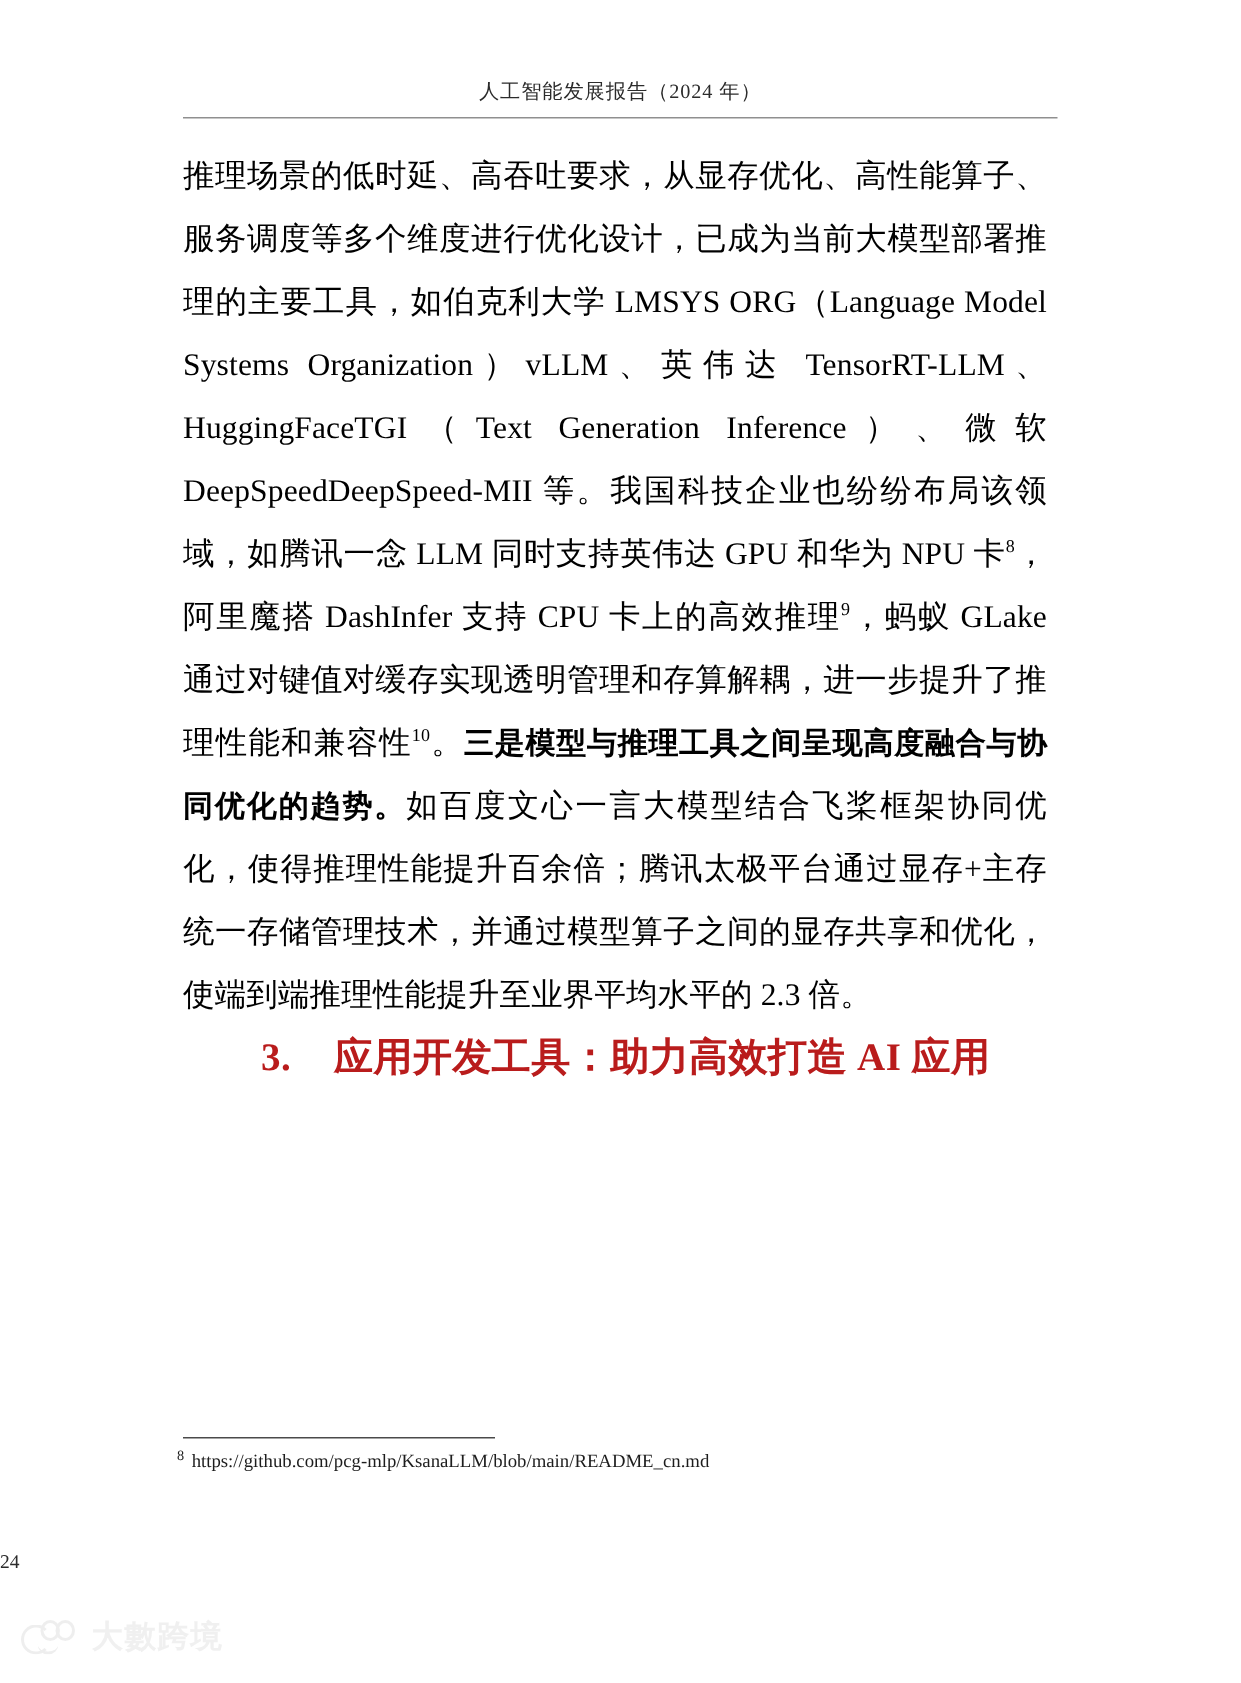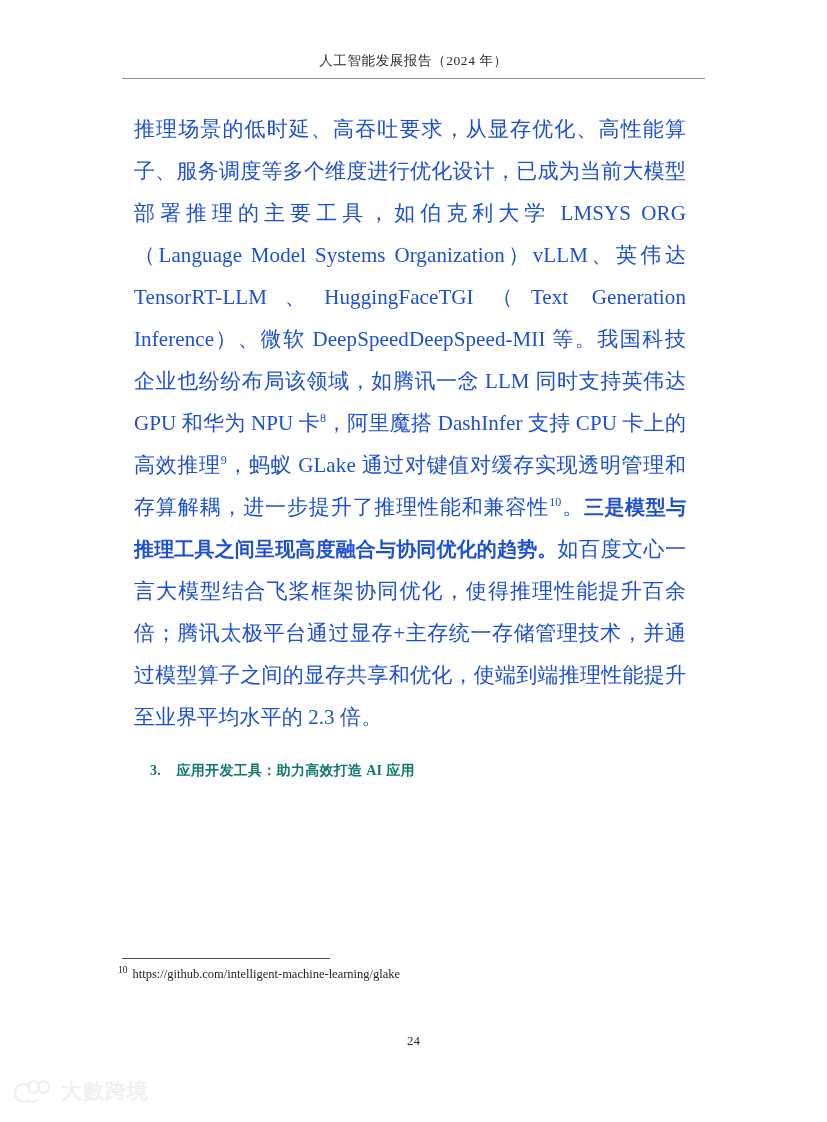--- a/index.html
+++ b/index.html
@@ -47,43 +47,43 @@
     position: absolute;
     left: 122px;
     top: 96px;
     width: 576px;
   }
   .para {
     font-size: 21px;
     line-height: 42px;
     text-align: justify;
     text-justify: inter-ideograph;
-    color: #1d4ed8;
-    margin: 12px;
+    color: #000000;
+    margin: 0;
     letter-spacing: 0.1px;
   }
   .para.indent { text-indent: 2em; }
   .para b, .para .bold {
     font-weight: bold;
     font-family: "DejaVu Sans", "Liberation Sans", sans-serif;
     font-size: 20px;
     letter-spacing: -0.2px;
   }
   sup.fn {
     font-size: 12px;
     vertical-align: super;
     line-height: 0;
     font-family: "Liberation Serif", "DejaVu Serif", serif;
   }
 
   
   .section-heading {
-    font-size: 14px;
+    font-size: 26px;
     line-height: 42px;
-    color: #0f766e;
+    color: #b91c1c;
     margin: 0;
     text-indent: 2em;
     letter-spacing: 0.3px;
   }
   .heading-num { margin-right: 1.1em; }
 
   
   .footnote-rule {
     position: absolute;
     left: 122px;
@@ -110,21 +110,21 @@
     line-height: 0;
     margin-right: 5px;
   }
 
   
   .page-number {
     position: absolute;
     left: 0;
     top: 1033px;
     width: 827px;
-    text-align: center;
+    text-align: left;
     font-size: 13px;
     color: #2b2b2b;
   }
 
   
   .watermark {
     position: absolute;
     left: 14px;
     top: 1078px;
     display: flex;
@@ -183,21 +183,21 @@
     <p class="para"><span>推理场景的低时延、高吞吐要求，从显存优化、高性能算子、服务调度等多个维度进行优化设计，已成为当前大模型部署推理的主要工具，如伯克利大学 LMSYS ORG（Language Model Systems Organization）vLLM、英伟达 TensorRT-LLM、HuggingFaceTGI（Text Generation Inference）、微软 DeepSpeedDeepSpeed-MII 等。我国科技企业也纷纷布局该领域，如腾讯一念 LLM 同时支持英伟达 GPU 和华为 NPU 卡</span><sup class="fn">8</sup><span>，阿里魔搭 DashInfer 支持 CPU 卡上的高效推理</span><sup class="fn">9</sup><span>，蚂蚁 GLake 通过对键值对缓存实现透明管理和存算解耦，进一步提升了推理性能和兼容性</span><sup class="fn">10</sup><span>。</span><span class="bold">三是模型与推理工具之间呈现高度融合与协同优化的趋势。</span><span>如百度文心一言大模型结合飞桨框架协同优化，使得推理性能提升百余倍；腾讯太极平台通过显存+主存统一存储管理技术，并通过模型算子之间的显存共享和优化，使端到端推理性能提升至业界平均水平的 2.3 倍。</span></p>
 
     <h2 class="section-heading"><span class="heading-num">3.</span><span>应用开发工具：助力高效打造 AI 应用</span></h2>
 
 
   </div>
 
   <div class="footnote-rule"></div>
 
   <div class="footnotes">
-    <div class="footnote"><span class="fn-num">10</span><span>https://github.com/intelligent-machine-learning/glake</span></div>
+    <div class="footnote"><span class="fn-num">8</span><span>https://github.com/pcg-mlp/KsanaLLM/blob/main/README_cn.md</span></div>
   </div>
 
   <div class="page-number">24</div>
 
   <div class="watermark">
     <div class="wm-mark">
       <div class="wm-c"></div>
       <div class="wm-e1"></div>
       <div class="wm-e2"></div>
       <div class="wm-tail"></div>

